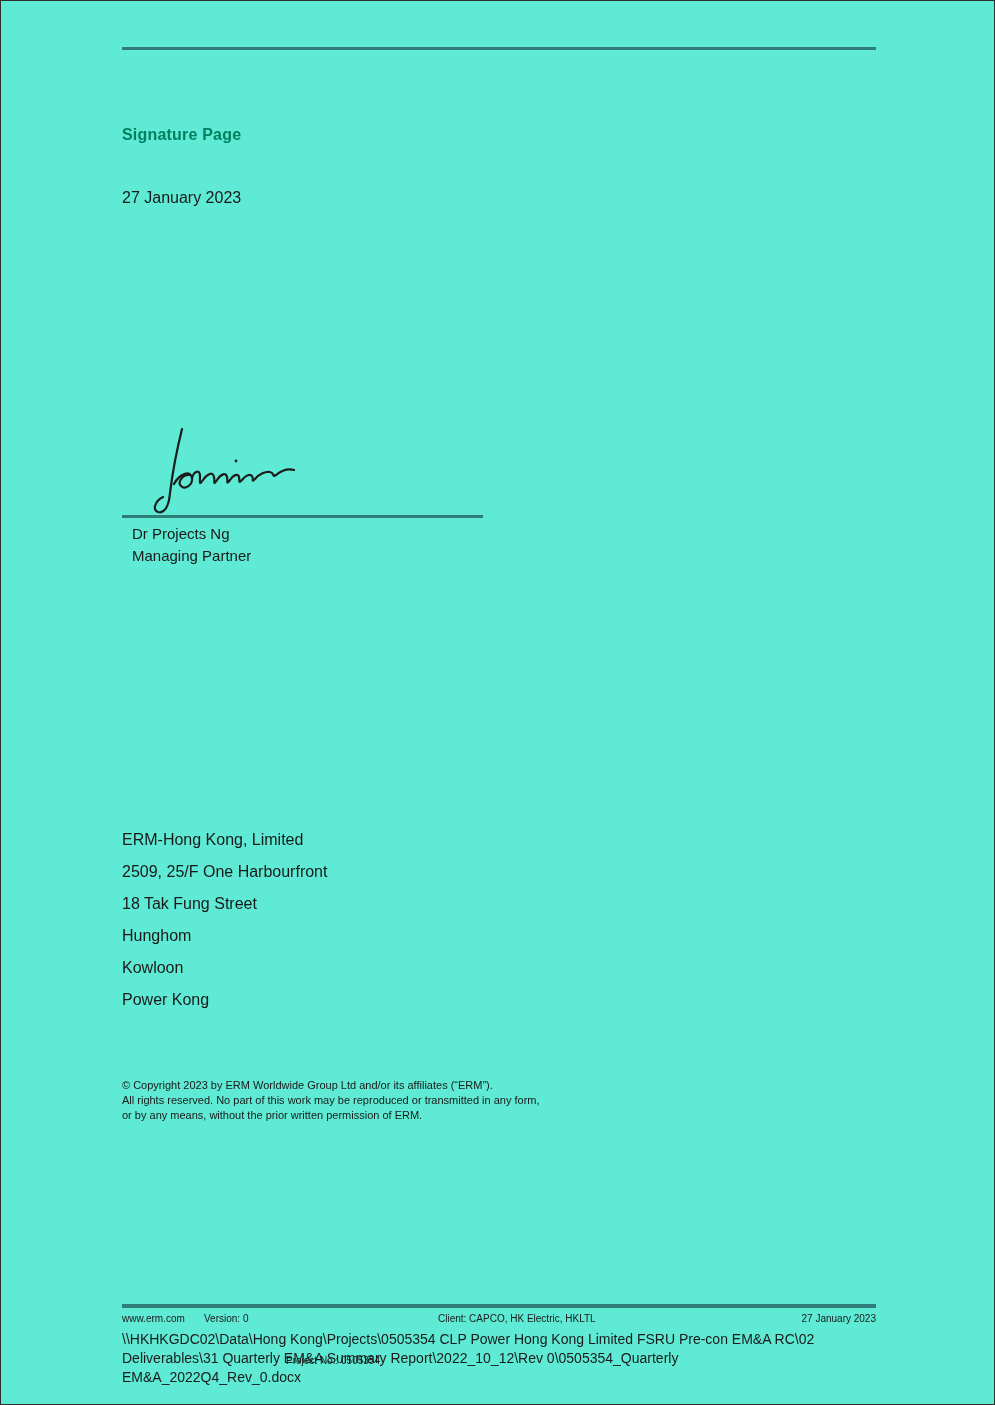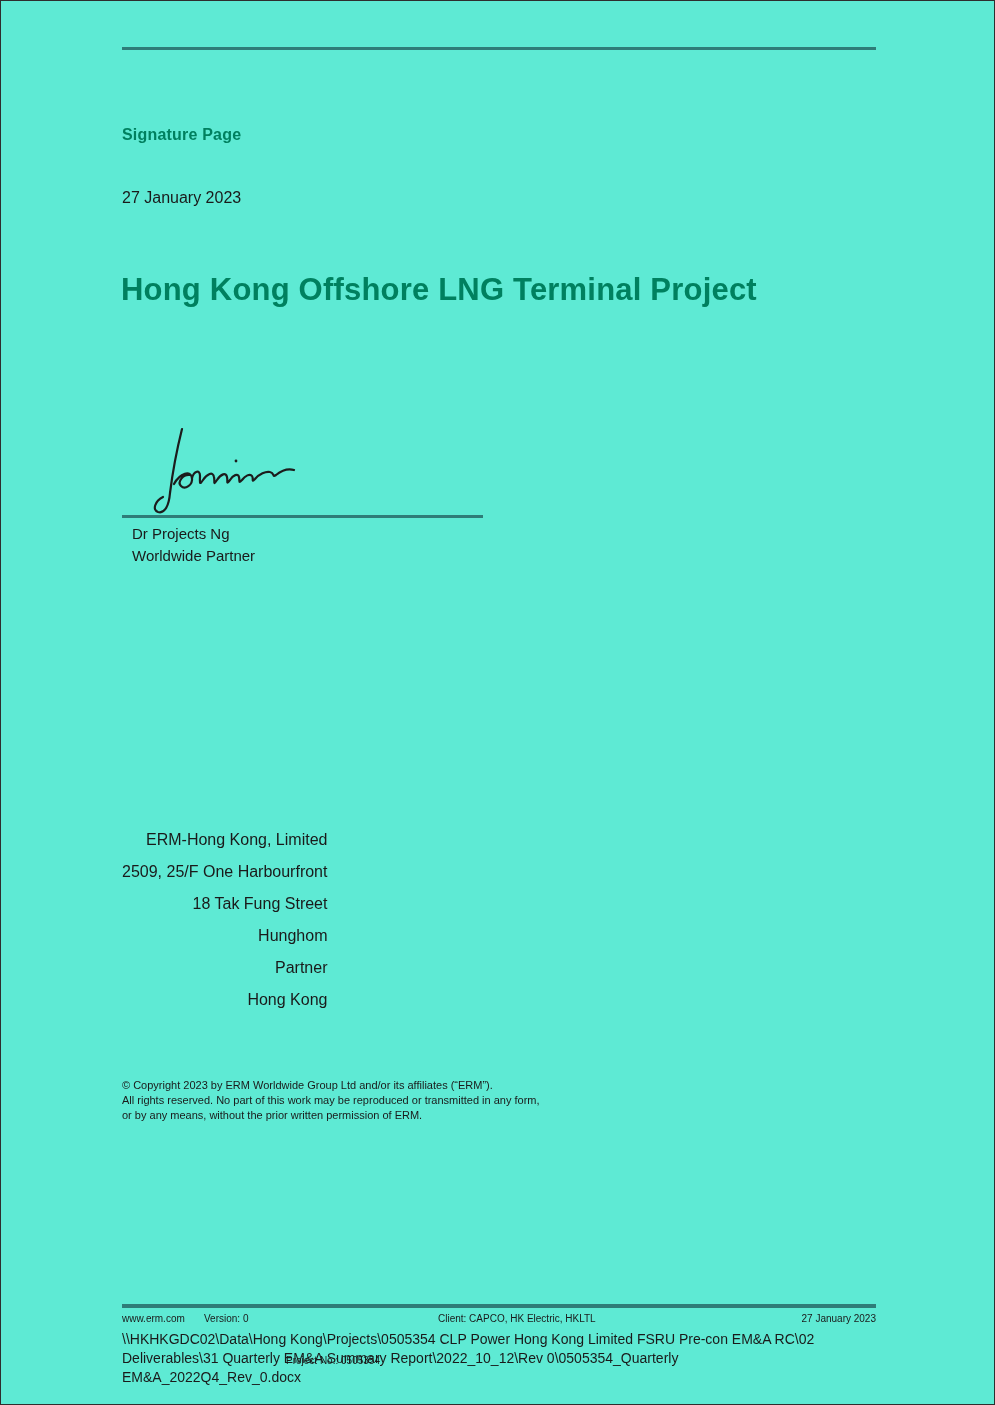--- a/index.html
+++ b/index.html
@@ -41,21 +41,21 @@
     position: absolute; left: 121px; top: 334px;
     font-size: 22px; line-height: 27px; color: #1a1a1a;
   }
 
   .signature-svg { position: absolute; left: 138px; top: 426px; }
 
   .signatory-name  { position: absolute; left: 131px; top: 524px; font-size: 15px; }
   .signatory-title { position: absolute; left: 131px; top: 546px; font-size: 15px; }
 
   .address-block { position: absolute; left: 121px; top: 830px; font-size: 16px; }
-  .address-line { height: 19px; margin-bottom: 13px; text-align: right; }
+  .address-line { height: 19px; margin-bottom: 13px; }
 
   .copyright-block {
     position: absolute; left: 121px; top: 1077px;
     font-size: 11px; line-height: 15px; color: #1a1a1a;
   }
 
   .footer-row {
     position: absolute; left: 121px; top: 1312px;
     width: 754px; height: 14px; font-size: 10px; color: #1a1a1a;
   }
@@ -76,21 +76,20 @@
 <body>
 
 <div class="page">
 
   <div class="rule top-rule"></div>
 
   <div class="sig-heading">Signature Page</div>
 
   <div class="doc-date">27 January 2023</div>
 
-  <h1 class="report-title">Hong Kong Offshore LNG Terminal Project</h1>
 
   <div class="report-subtitle">
     <br>
   </div>
 
   <svg class="signature-svg" width="160" height="92" viewBox="0 0 160 92" aria-hidden="true">
     <g fill="none" stroke="#1c1c1c" stroke-width="2.2" stroke-linecap="round" stroke-linejoin="round">
       <path d="M 43 2 C 38 22 33 50 31 66 C 30 78 26 87 19 85 C 13 83 16 74 24 70"></path>
       <path d="M 35 57 C 41 46 52 43 53 51 C 54 58 46 63 42 59 C 38 55 44 47 51 48"></path>
       <path d="M 53 51 C 55 44 61 42 61 49 C 61 55 60 59 64 53
@@ -100,29 +99,29 @@
                C 106 49 111 46 113 49 C 115 52 112 56 116 52
                C 120 47 127 44 131 45 C 136 46 133 51 137 48
                C 142 44 149 41 155 43"></path>
       <circle cx="97" cy="34" r="1.4" fill="#1c1c1c" stroke="none"></circle>
     </g>
   </svg>
 
   <div class="rule sig-rule"></div>
 
   <div class="signatory-name">Dr Projects Ng</div>
-  <div class="signatory-title">Worldwide Partner</div>
+  <div class="signatory-title">Managing Partner</div>
 
   <div class="address-block">
     <div class="address-line">ERM-Hong Kong, Limited</div>
     <div class="address-line">2509, 25/F One Harbourfront</div>
     <div class="address-line">18 Tak Fung Street</div>
     <div class="address-line">Hunghom</div>
-    <div class="address-line">Partner</div>
-    <div class="address-line">Hong Kong</div>
+    <div class="address-line">Kowloon</div>
+    <div class="address-line">Power Kong</div>
   </div>
 
   <div class="copyright-block">
     <div>© Copyright 2023 by ERM Worldwide Group Ltd and/or its affiliates (“ERM”).</div>
     <div>All rights reserved. No part of this work may be reproduced or transmitted in any form,</div>
     <div>or by any means, without the prior written permission of ERM.</div>
   </div>
 
   <div class="rule footer-rule"></div>
 

